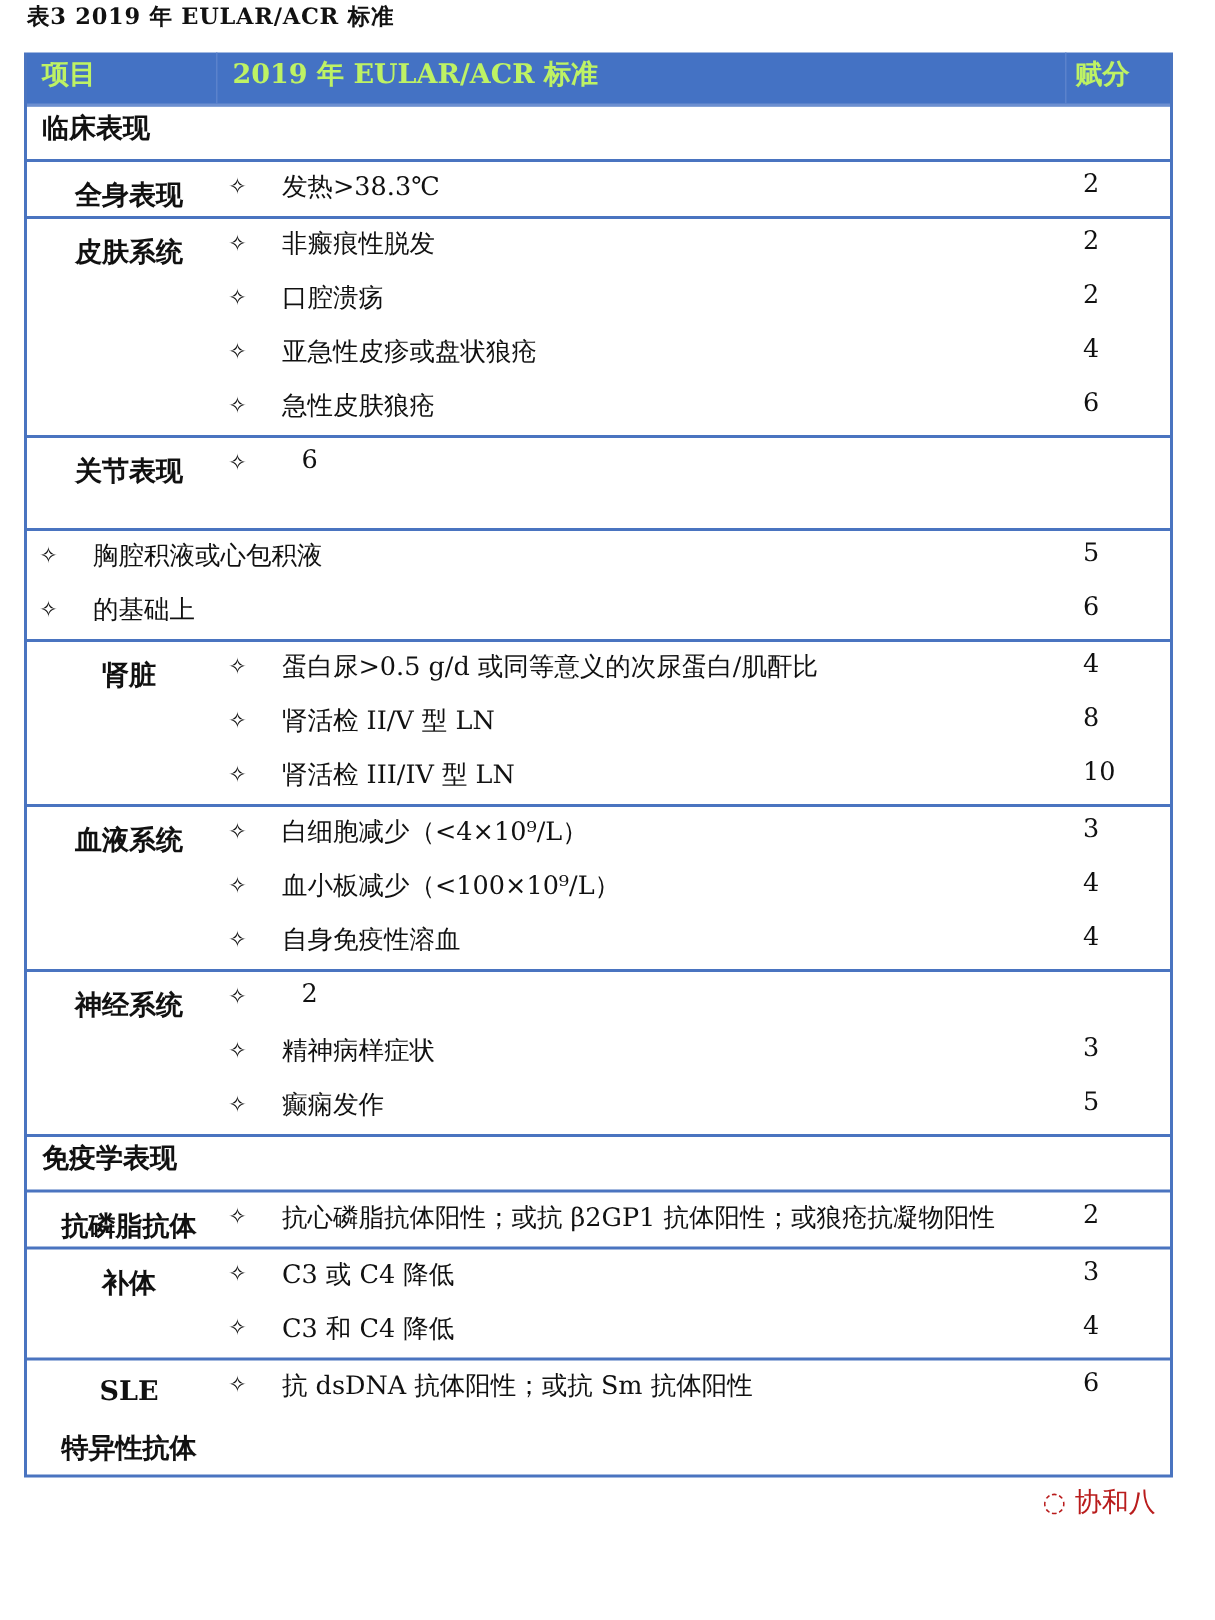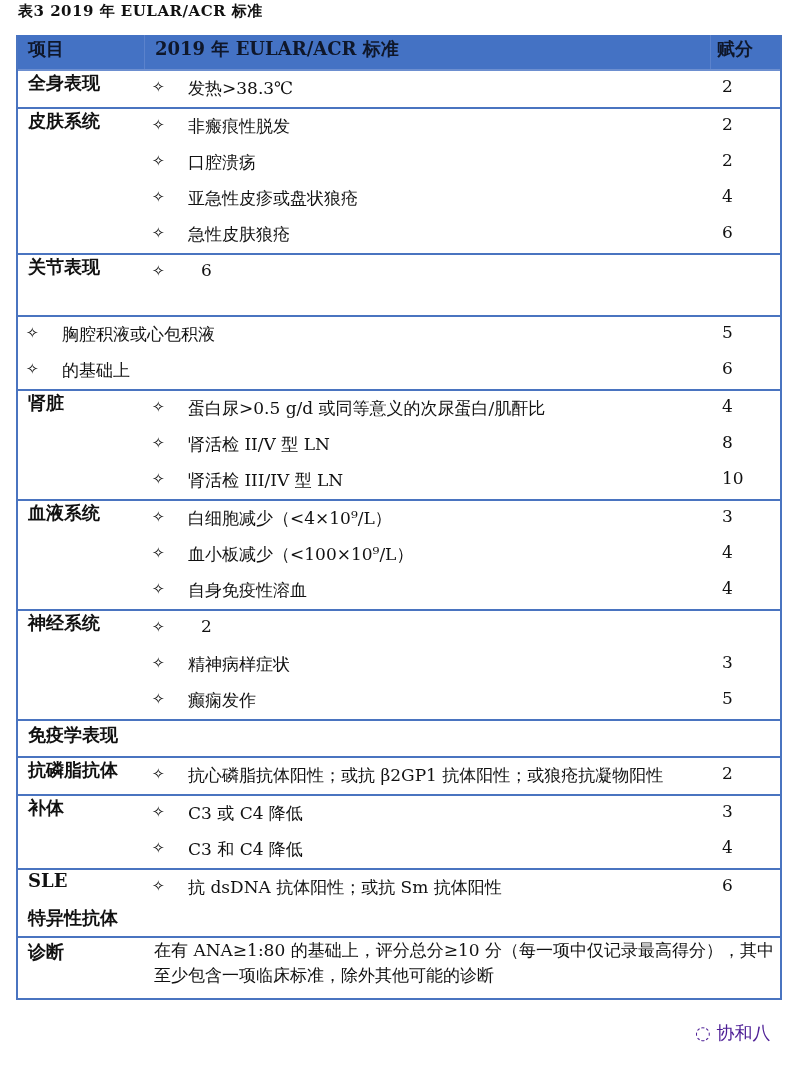--- a/index.html
+++ b/index.html
@@ -1,50 +1,51 @@
 <!DOCTYPE html>
 <html><head>
 <meta charset="utf-8">
 <style>
   html, body { margin:0; padding:0; background:#ffffff; }
   body { width:810px; height:1080px; position:relative; overflow:hidden;
          font-family:"DejaVu Serif","Liberation Serif",serif; color:#111; }
   .caption { position:absolute; left:18px; top:2px; font-size:15px; font-weight:bold; letter-spacing:0.5px;
              font-family:"DejaVu Serif","Liberation Serif",serif; }
   .tbl { position:absolute; left:16px; top:35px; width:762px; border-left:2px solid #4a74c0; border-right:2px solid #4a74c0; }
-  .hdr { background:#4472C4; color:#0f172a; height:34px; display:flex; font-weight:bold; font-size:18px;
+  .hdr { background:#4472C4; color:#bef264; height:34px; display:flex; font-weight:bold; font-size:18px;
          border-bottom:2px solid #6d8fd0; }
   .hdr .c1 { width:116px; padding-left:10px; padding-top:2px; border-right:1px solid #5b82cc; }
   .hdr .c2 { flex:1; padding-left:10px; padding-top:2px; border-right:1px solid #5b82cc; }
   .hdr .c3 { width:63px; padding-left:6px; padding-top:2px; }
   .sec { border-bottom:2px solid #4a74c0; font-weight:bold; font-size:18px; padding:2px 0 0 10px; height:33px; }
   .grp { border-bottom:2px solid #4a74c0; display:flex; }
-  .grp .cat { width:116px; padding-left:10px; font-weight:bold; font-size:18px; padding-top:0; }
+  .grp .cat { width:116px; padding-left:10px; font-weight:bold; font-size:18px; padding-top:10px;text-align:center; }
   .grp .items { flex:1; }
   .it { display:flex; height:36px; align-items:flex-start; font-size:17px; padding-top:5px; box-sizing:border-box; }
   .it .bul { width:36px; padding-left:8px; font-size:15px; font-family:"DejaVu Sans",sans-serif; padding-top:2px; }
   .it .txt { flex:1; padding-left:0; line-height:24px; }
   .it .sc { width:58px; padding-left:13px; }
   .diag { border-bottom:2px solid #4a74c0; display:flex; height:60px; }
   .diag .cat { width:116px; padding-left:10px; font-weight:bold; font-size:18px; padding-top:2px; }
   .diag .txt { flex:1; font-size:17px; line-height:25px; padding-left:10px; padding-top:0px; }
-  .wm { position:absolute; left:695px; top:989px; color:#4c1d95; font-size:18px; font-family:"DejaVu Sans",sans-serif;margin-top:32px; }
+  .wm { position:absolute; left:695px; top:989px; color:#b91c1c; font-size:18px; font-family:"DejaVu Sans",sans-serif; }
 </style>
 </head>
 <body>
 
 <div class="caption">表3   2019 年 EULAR/ACR 标准</div>
 
 <div class="tbl">
   <div class="hdr">
     <div class="c1">项目</div>
     <div class="c2">2019 年 EULAR/ACR 标准</div>
     <div class="c3">赋分</div>
   </div>
 
+  <div class="sec">临床表现</div>
 
   <div class="grp">
     <div class="cat">全身表现</div>
     <div class="items">
       <div class="it">
           <span class="bul">✧</span>
           <span class="txt">发热&gt;38.3℃</span>
           <span class="sc">2</span>
         </div>
     </div>
@@ -199,19 +200,15 @@
     </div>
     <div class="items">
       <div class="it">
           <span class="bul">✧</span>
           <span class="txt">抗 dsDNA 抗体阳性；或抗 Sm 抗体阳性</span>
           <span class="sc">6</span>
         </div>
     </div>
   </div>
 
-  <div class="diag">
-    <div class="cat">诊断</div>
-    <div class="txt">在有 ANA≥1:80 的基础上，评分总分≥10 分（每一项中仅记录最高得分），其中至少包含一项临床标准，除外其他可能的诊断</div>
-  </div>
 </div>
 
 <div class="wm"><span>◌ </span><span>协和八</span></div>
 
 </body></html>

